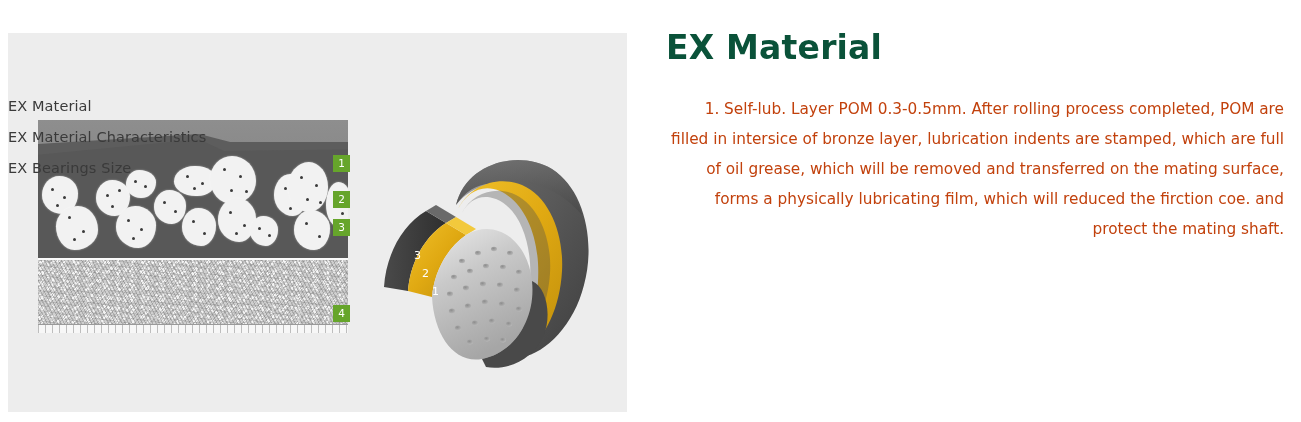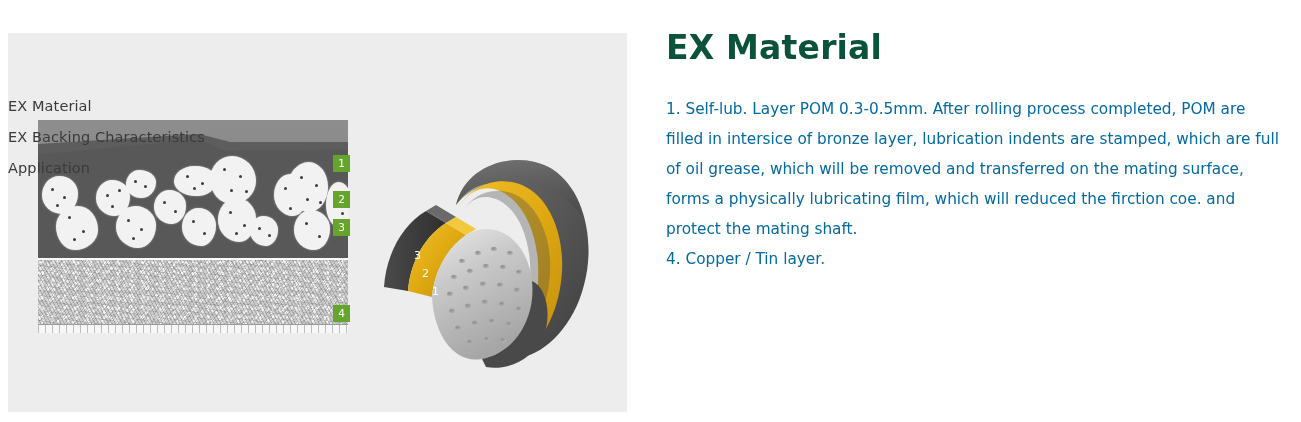--- a/index.html
+++ b/index.html
@@ -168,22 +168,23 @@
     font-size: 33px;
     font-weight: bold;
     color: #0a5239;
     margin: 0 0 28px 0;
     letter-spacing: 0.2px;
     line-height: 1.1;
   }
   .body-line, .body-para {
     font-size: 15.3px;
     line-height: 30px;
-    color: #0369a1;
+    color: #c2410c;
     margin: 0;
+    text-align: right;
   }
   .body-para { max-width: 618px; }
 </style>
 </head>
 <body>
 
 <div id="media-panel">
 
   <div id="micrograph">
     <div class="mg-sky"></div>
@@ -392,21 +393,20 @@
 
       <text class="layer-num" x="44" y="114">3</text>
       <text class="layer-num" x="52" y="132">2</text>
       <text class="layer-num" x="62" y="150">1</text>
     </svg>
   </div>
 </div>
 
 <nav id="nav-menu">
   <div class="nav-item">EX Material</div>
-  <div class="nav-item">EX Backing Characteristics</div>
-  <div class="nav-item">Application</div>
+  <div class="nav-item">EX Material Characteristics</div>
+  <div class="nav-item">EX Bearings Size</div>
 </nav>
 
 <div id="content">
   <h1 id="page-title">EX Material</h1>
   <p class="body-para">1. Self-lub. Layer POM 0.3-0.5mm. After rolling process completed, POM are filled in intersice of bronze layer, lubrication indents are stamped, which are full of oil grease, which will be removed and transferred on the mating surface, forms a physically lubricating film, which will reduced the firction coe. and protect the mating shaft.</p>
-  <div class="body-line">4. Copper / Tin layer.</div>
 </div>
 
 </body></html>

